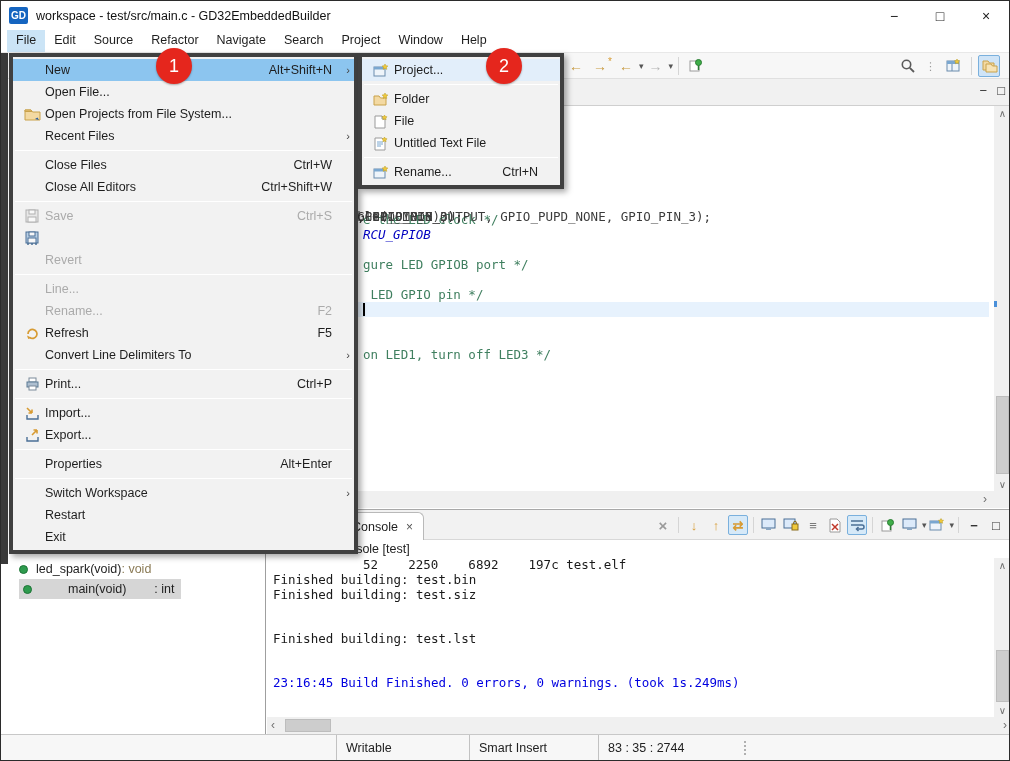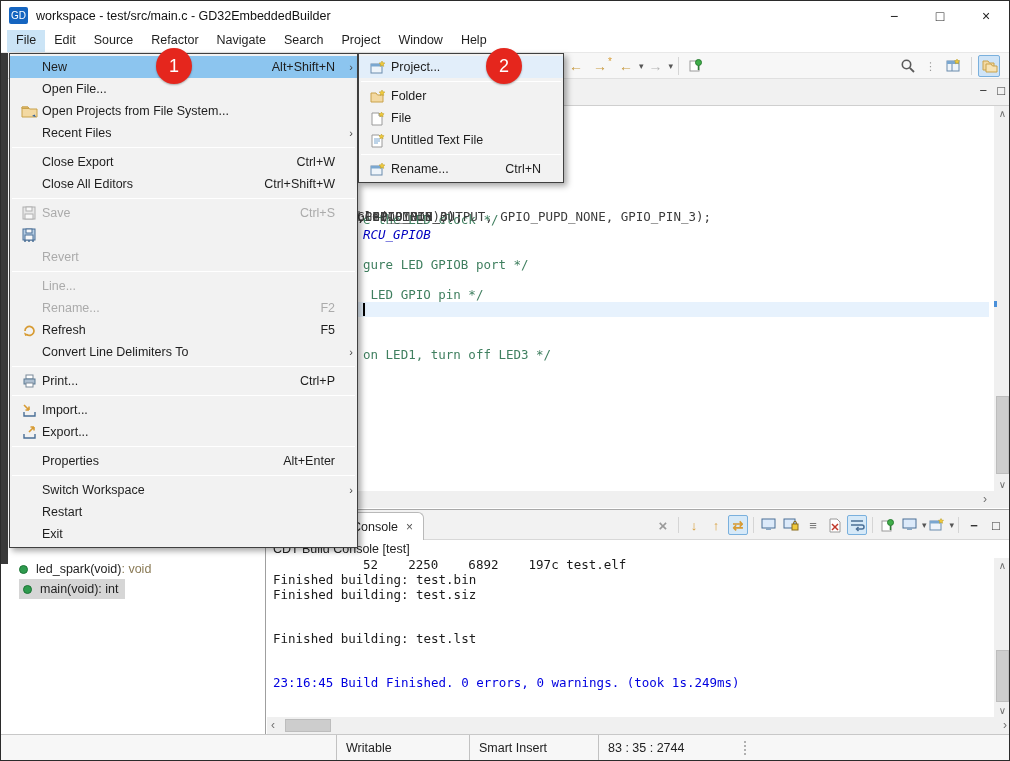--- a/index.html
+++ b/index.html
@@ -4,21 +4,21 @@
 <style>
   html,body{margin:0;padding:0;background:#888;}
   *{box-sizing:border-box;}
   .window{position:relative;width:1010px;height:761px;background:#fff;
     border:1px solid #2b2b2b;font-family:"Liberation Sans",sans-serif;
     font-size:12.5px;color:#1e1e1e;overflow:hidden;}
 
   
   .titlebar{position:absolute;left:0;top:0;width:100%;height:29px;background:#fff;
     display:flex;align-items:center;padding-left:8px;}
-  .appicon{width:19px;height:17px;background:#1565c0;color:#fff;font-weight:normal;
+  .appicon{width:19px;height:17px;background:#1565c0;color:#fff;font-weight:bold;
     font-size:10px;display:flex;align-items:center;justify-content:center;border-radius:2px;}
   .wtitle{margin-left:8px;font-size:12.5px;color:#111;}
   .wincontrols{position:absolute;right:0;top:0;height:29px;display:flex;}
   .winbtn{width:46px;height:29px;display:flex;align-items:center;justify-content:center;
     font-size:14px;color:#222;}
 
   
   .menubar{position:absolute;left:0;top:29px;width:100%;height:23px;background:#fff;
     display:flex;align-items:stretch;padding-left:6px;border-bottom:1px solid #e8e8e8;}
   .mb-item{padding:3px 9px 0 9px;color:#1e1e1e;}
@@ -35,21 +35,21 @@
   .tb-right{position:absolute;right:8px;top:2px;display:flex;align-items:center;height:22px;}
   .tb-hl{background:#cfe4f7;border:1px solid #7ab0dd;border-radius:2px;}
   .dotsep{color:#9a9a9a;font-size:11px;letter-spacing:1px;margin:0 5px;}
 
   
   .leftpanel{position:absolute;left:0;top:78px;width:265px;height:655px;background:#fff;
     border-right:1px solid #9f9f9f;}
   .outline-row{position:absolute;left:0;display:flex;align-items:center;height:20px;
     padding-left:18px;white-space:nowrap;}
   .outline-row .sel{background:#d6d6d6;display:flex;align-items:center;height:20px;
-    padding:0 6px 0 4px;}
+    padding:0 6px 0 4px;gap:28px;}
   .gdot{width:9px;height:9px;border-radius:50%;background:#2e9b4e;border:1px solid #1d7436;
     margin-right:8px;flex:0 0 auto;}
   .otype{color:#8a7a55;}
   .darkstrip{position:absolute;left:0;top:52px;width:7px;height:511px;background:#3a3a3a;z-index:40;}
 
   
   .editor{position:absolute;left:266px;top:78px;width:744px;height:430px;background:#fff;}
   .ed-tabbar{position:absolute;left:0;top:0;width:100%;height:27px;background:#f1f1f1;
     border-bottom:1px solid #cfcfcf;}
   .ed-minmax{position:absolute;right:6px;top:4px;display:flex;gap:10px;color:#333;
@@ -96,21 +96,21 @@
   .conl.indent{padding-left:94px;}
 
   
   .statusbar{position:absolute;left:0;top:733px;width:100%;height:26px;background:#f7f7f7;
     border-top:1px solid #c8c8c8;display:flex;align-items:center;}
   .sb-sep{width:1px;height:100%;background:#c2c2c2;}
   .sb-cell{height:100%;display:flex;align-items:center;padding-left:9px;color:#222;}
   .sb-grip{width:3px;height:14px;border-left:2px dotted #b0b0b0;margin-left:28px;}
 
   
-  .menu{position:absolute;background:#f2f2f2;border:1px solid #404040;
+  .menu{position:absolute;background:#f2f2f2;border:4px solid #404040;
     box-shadow:3px 3px 6px rgba(0,0,0,.35);z-index:50;padding:2px 0;}
   .filemenu{left:8px;top:52px;width:349px;}
   .submenu{left:357px;top:52px;width:206px;z-index:51;}
   .mi{display:flex;align-items:center;height:22px;padding:0 4px 0 6px;}
   .mi.hl{background:#8cc5ef;}
   .mi.subhl{background:#e2eefa;}
   .mi .ic{width:26px;display:flex;align-items:center;justify-content:center;flex:0 0 auto;}
   .mi .lbl{flex:1;white-space:nowrap;}
   .mi .sc{margin-right:8px;white-space:nowrap;}
   .mi .arr{width:10px;color:#444;font-size:11px;text-align:right;}
@@ -386,21 +386,21 @@
       </div>
       <div class="mi">
         <span class="ic"></span>
         <span class="lbl">Recent Files</span>
         <span class="sc"></span>
         <span class="arr">›</span>
       </div>
       <div class="msep"></div>
       <div class="mi">
         <span class="ic"></span>
-        <span class="lbl">Close Export</span>
+        <span class="lbl">Close Files</span>
         <span class="sc">Ctrl+W</span>
         <span class="arr"></span>
       </div>
       <div class="mi">
         <span class="ic"></span>
         <span class="lbl">Close All Editors</span>
         <span class="sc">Ctrl+Shift+W</span>
         <span class="arr"></span>
       </div>
       <div class="msep"></div>

